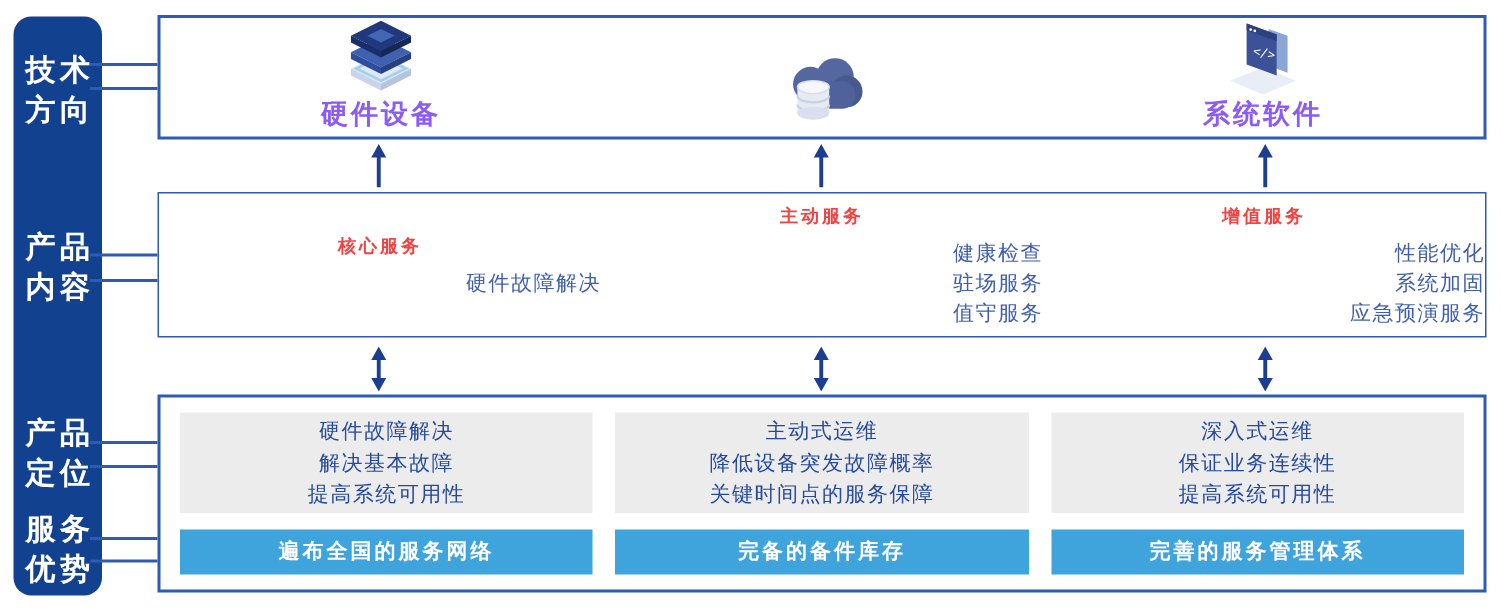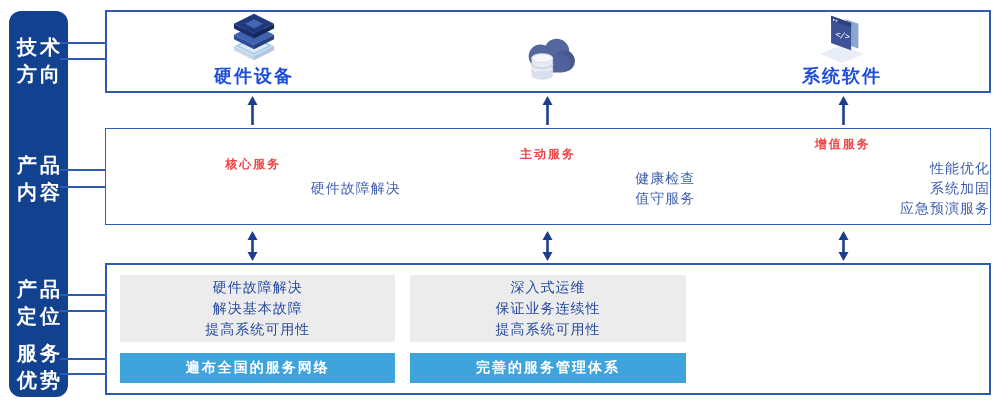--- a/index.html
+++ b/index.html
@@ -23,21 +23,21 @@
          border:2px solid #2e5cb2; }
   .top-box { top:10px; height:83px; display:flex; }
   .mid-box { top:128px; height:97px; border-width:1.5px; display:flex; align-items:center; }
   .bottom-box { top:263px; height:132px; padding:10px 13px; display:grid;
                 grid-template-columns:repeat(3,1fr); column-gap:15px; }
 
   
   .tech-item { flex:1; display:flex; flex-direction:column; align-items:center;
                justify-content:flex-end; padding-bottom:3px; }
   .tech-icon { display:block; margin-bottom:1px; }
-  .tech-label { color:#1d4ed8; font-size:18px; font-weight:bold; letter-spacing:2px; }
+  .tech-label { color:#8b5cf6; font-size:18px; font-weight:bold; letter-spacing:2px; }
 
   
   .arrow { position:absolute; width:15px; }
   .arrow svg { display:block; }
 
   
   .service-col { flex:1; text-align:center; }
   .service-title { color:#ef4444; font-size:12px; font-weight:bold; letter-spacing:2px;
                    margin-bottom:5px; }
   .service-item { color:#3f5fae; font-size:14px; line-height:20px; letter-spacing:1px;text-align:right; }
@@ -153,20 +153,21 @@
   <section class="box mid-box">
 
     <div class="service-col">
       <div class="service-title">核心服务</div>
       <div class="service-item">硬件故障解决</div>
     </div>
 
     <div class="service-col">
       <div class="service-title">主动服务</div>
       <div class="service-item">健康检查</div>
+      <div class="service-item">驻场服务</div>
       <div class="service-item">值守服务</div>
     </div>
 
     <div class="service-col">
       <div class="service-title">增值服务</div>
       <div class="service-item">性能优化</div>
       <div class="service-item">系统加固</div>
       <div class="service-item">应急预演服务</div>
     </div>
   </section>
@@ -197,20 +198,28 @@
 
     <div class="bottom-col">
       <div class="positioning-panel">
         <div class="positioning-line">硬件故障解决</div>
         <div class="positioning-line">解决基本故障</div>
         <div class="positioning-line">提高系统可用性</div>
       </div>
       <div class="advantage-bar">遍布全国的服务网络</div>
     </div>
 
+    <div class="bottom-col">
+      <div class="positioning-panel">
+        <div class="positioning-line">主动式运维</div>
+        <div class="positioning-line">降低设备突发故障概率</div>
+        <div class="positioning-line">关键时间点的服务保障</div>
+      </div>
+      <div class="advantage-bar">完备的备件库存</div>
+    </div>
 
     <div class="bottom-col">
       <div class="positioning-panel">
         <div class="positioning-line">深入式运维</div>
         <div class="positioning-line">保证业务连续性</div>
         <div class="positioning-line">提高系统可用性</div>
       </div>
       <div class="advantage-bar">完善的服务管理体系</div>
     </div>
   </section>

